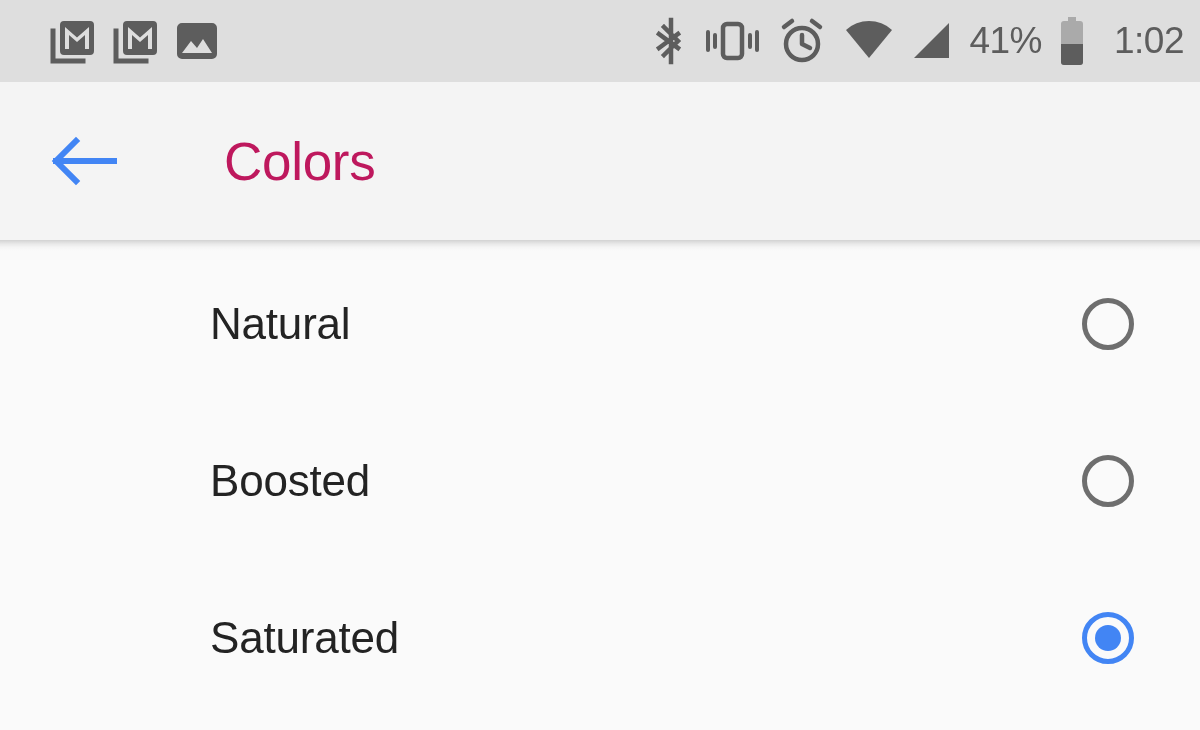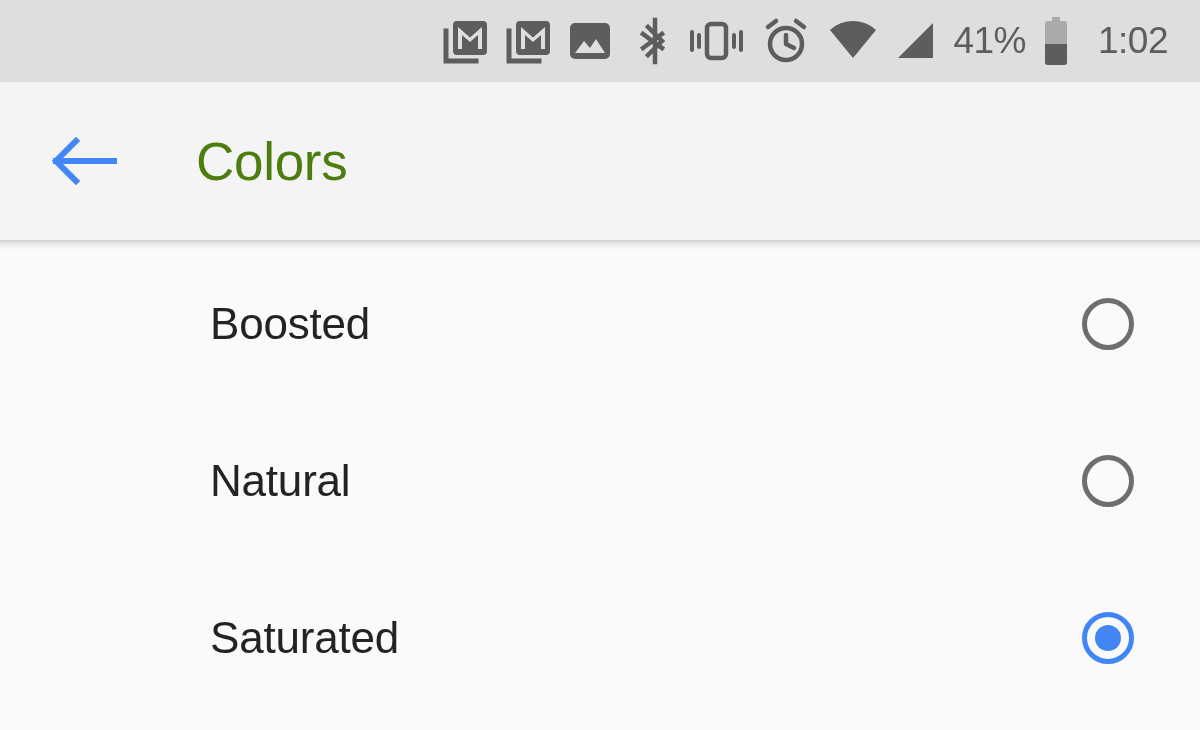--- a/index.html
+++ b/index.html
@@ -24,22 +24,22 @@
   }
 
   
   #status-bar {
     position: relative;
     height: 82px;
     flex: 0 0 82px;
     background: #dedede;
     display: flex;
     align-items: center;
-    justify-content: flex-end;
-    padding: 0 32px 0 45px;
+    justify-content: space-between;
+    padding: 0 16px 0 45px;
     box-sizing: border-box;
     gap: 22px;
   }
 
   .status-left {
     display: flex;
     align-items: center;
     gap: 11px;
   }
   .status-right {
@@ -99,22 +99,22 @@
     height: 68px;
     display: flex;
     align-items: center;
     justify-content: center;
     flex: 0 0 auto;
     cursor: pointer;
   }
 
   #app-bar-title {
     font-size: 53px;
-    color: #4d7c0f;
-    margin-left: 78px;
+    color: #be185d;
+    margin-left: 106px;
     letter-spacing: -0.3px;
     font-family: "Liberation Sans", sans-serif;
     white-space: nowrap;
   }
 
   
   #options-list {
     flex: 1 1 auto;
     background: #fafafa;
     padding-top: 5px;
@@ -255,26 +255,26 @@
       </svg>
     </div>
 
     <div id="app-bar-title">Colors</div>
 
   </div>
 
   <div id="options-list">
 
     <div class="option-row">
+      <span class="option-label">Natural</span>
+      <span class="radio"></span>
+    </div>
+
+    <div class="option-row">
       <span class="option-label">Boosted</span>
-      <span class="radio"></span>
-    </div>
-
-    <div class="option-row">
-      <span class="option-label">Natural</span>
       <span class="radio"></span>
     </div>
 
     <div class="option-row">
       <span class="option-label">Saturated</span>
       <span class="radio checked"></span>
     </div>
 
   </div>
 

